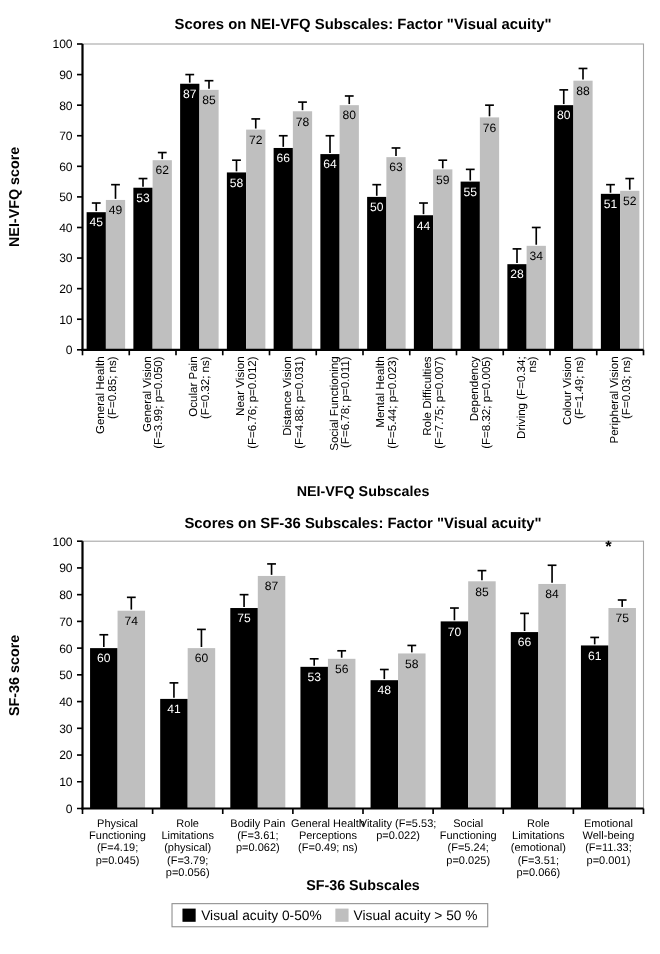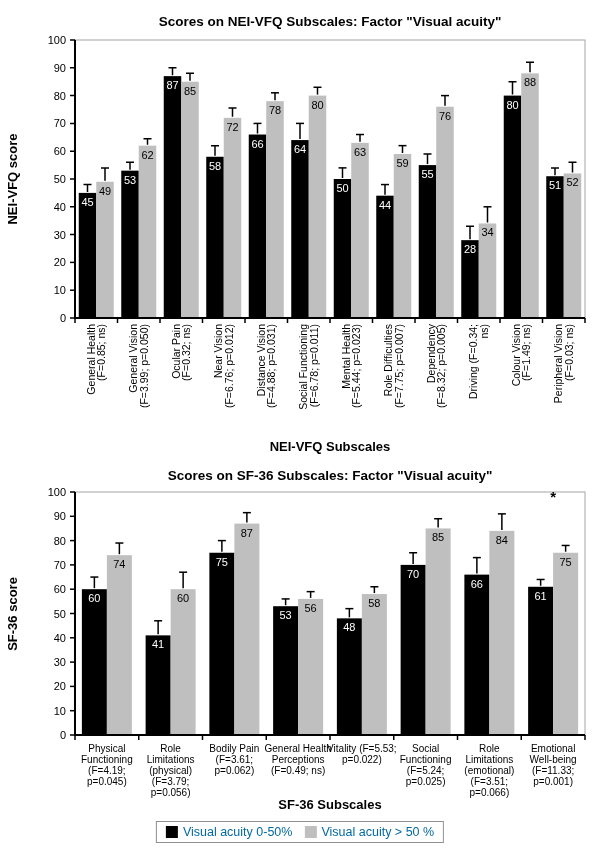--- a/index.html
+++ b/index.html
@@ -1,24 +1,24 @@
 <!DOCTYPE html>
 <html><head>
 <meta charset="utf-8">
 <style>
   html,body{margin:0;padding:0;background:#fff;}
   #figure{position:relative;width:600px;height:867px;background:#ffffff;overflow:hidden;
-          font-family:"Liberation Sans",sans-serif;border-radius:32px;}
+          font-family:"Liberation Sans",sans-serif;}
   svg{position:absolute;left:0;display:block;}
   #svg1{top:0;}
   #svg2{top:460px;}
   svg text{font-family:"Liberation Sans",sans-serif;}
   .legend{position:absolute;top:821px;left:50%;transform:translateX(-50%);
           display:flex;align-items:center;gap:12px;border:1px solid #909090;
-          background:#fff;padding:3px 9px;font-size:12.5px;color:#0369a1;white-space:nowrap;}
+          background:#fff;padding:3px 9px;font-size:12.5px;color:#000000;white-space:nowrap;}
   .legend-item{display:flex;align-items:center;gap:5px;}
   .swatch{width:12px;height:12px;display:inline-block;}
 </style>
 </head>
 <body>
 
 <div id="figure">
 
   <svg id="svg1" width="600" height="460">
     <text x="330" y="26" text-anchor="middle" font-size="13.5" font-weight="bold">Scores on NEI-VFQ Subscales: Factor "Visual acuity"</text>

